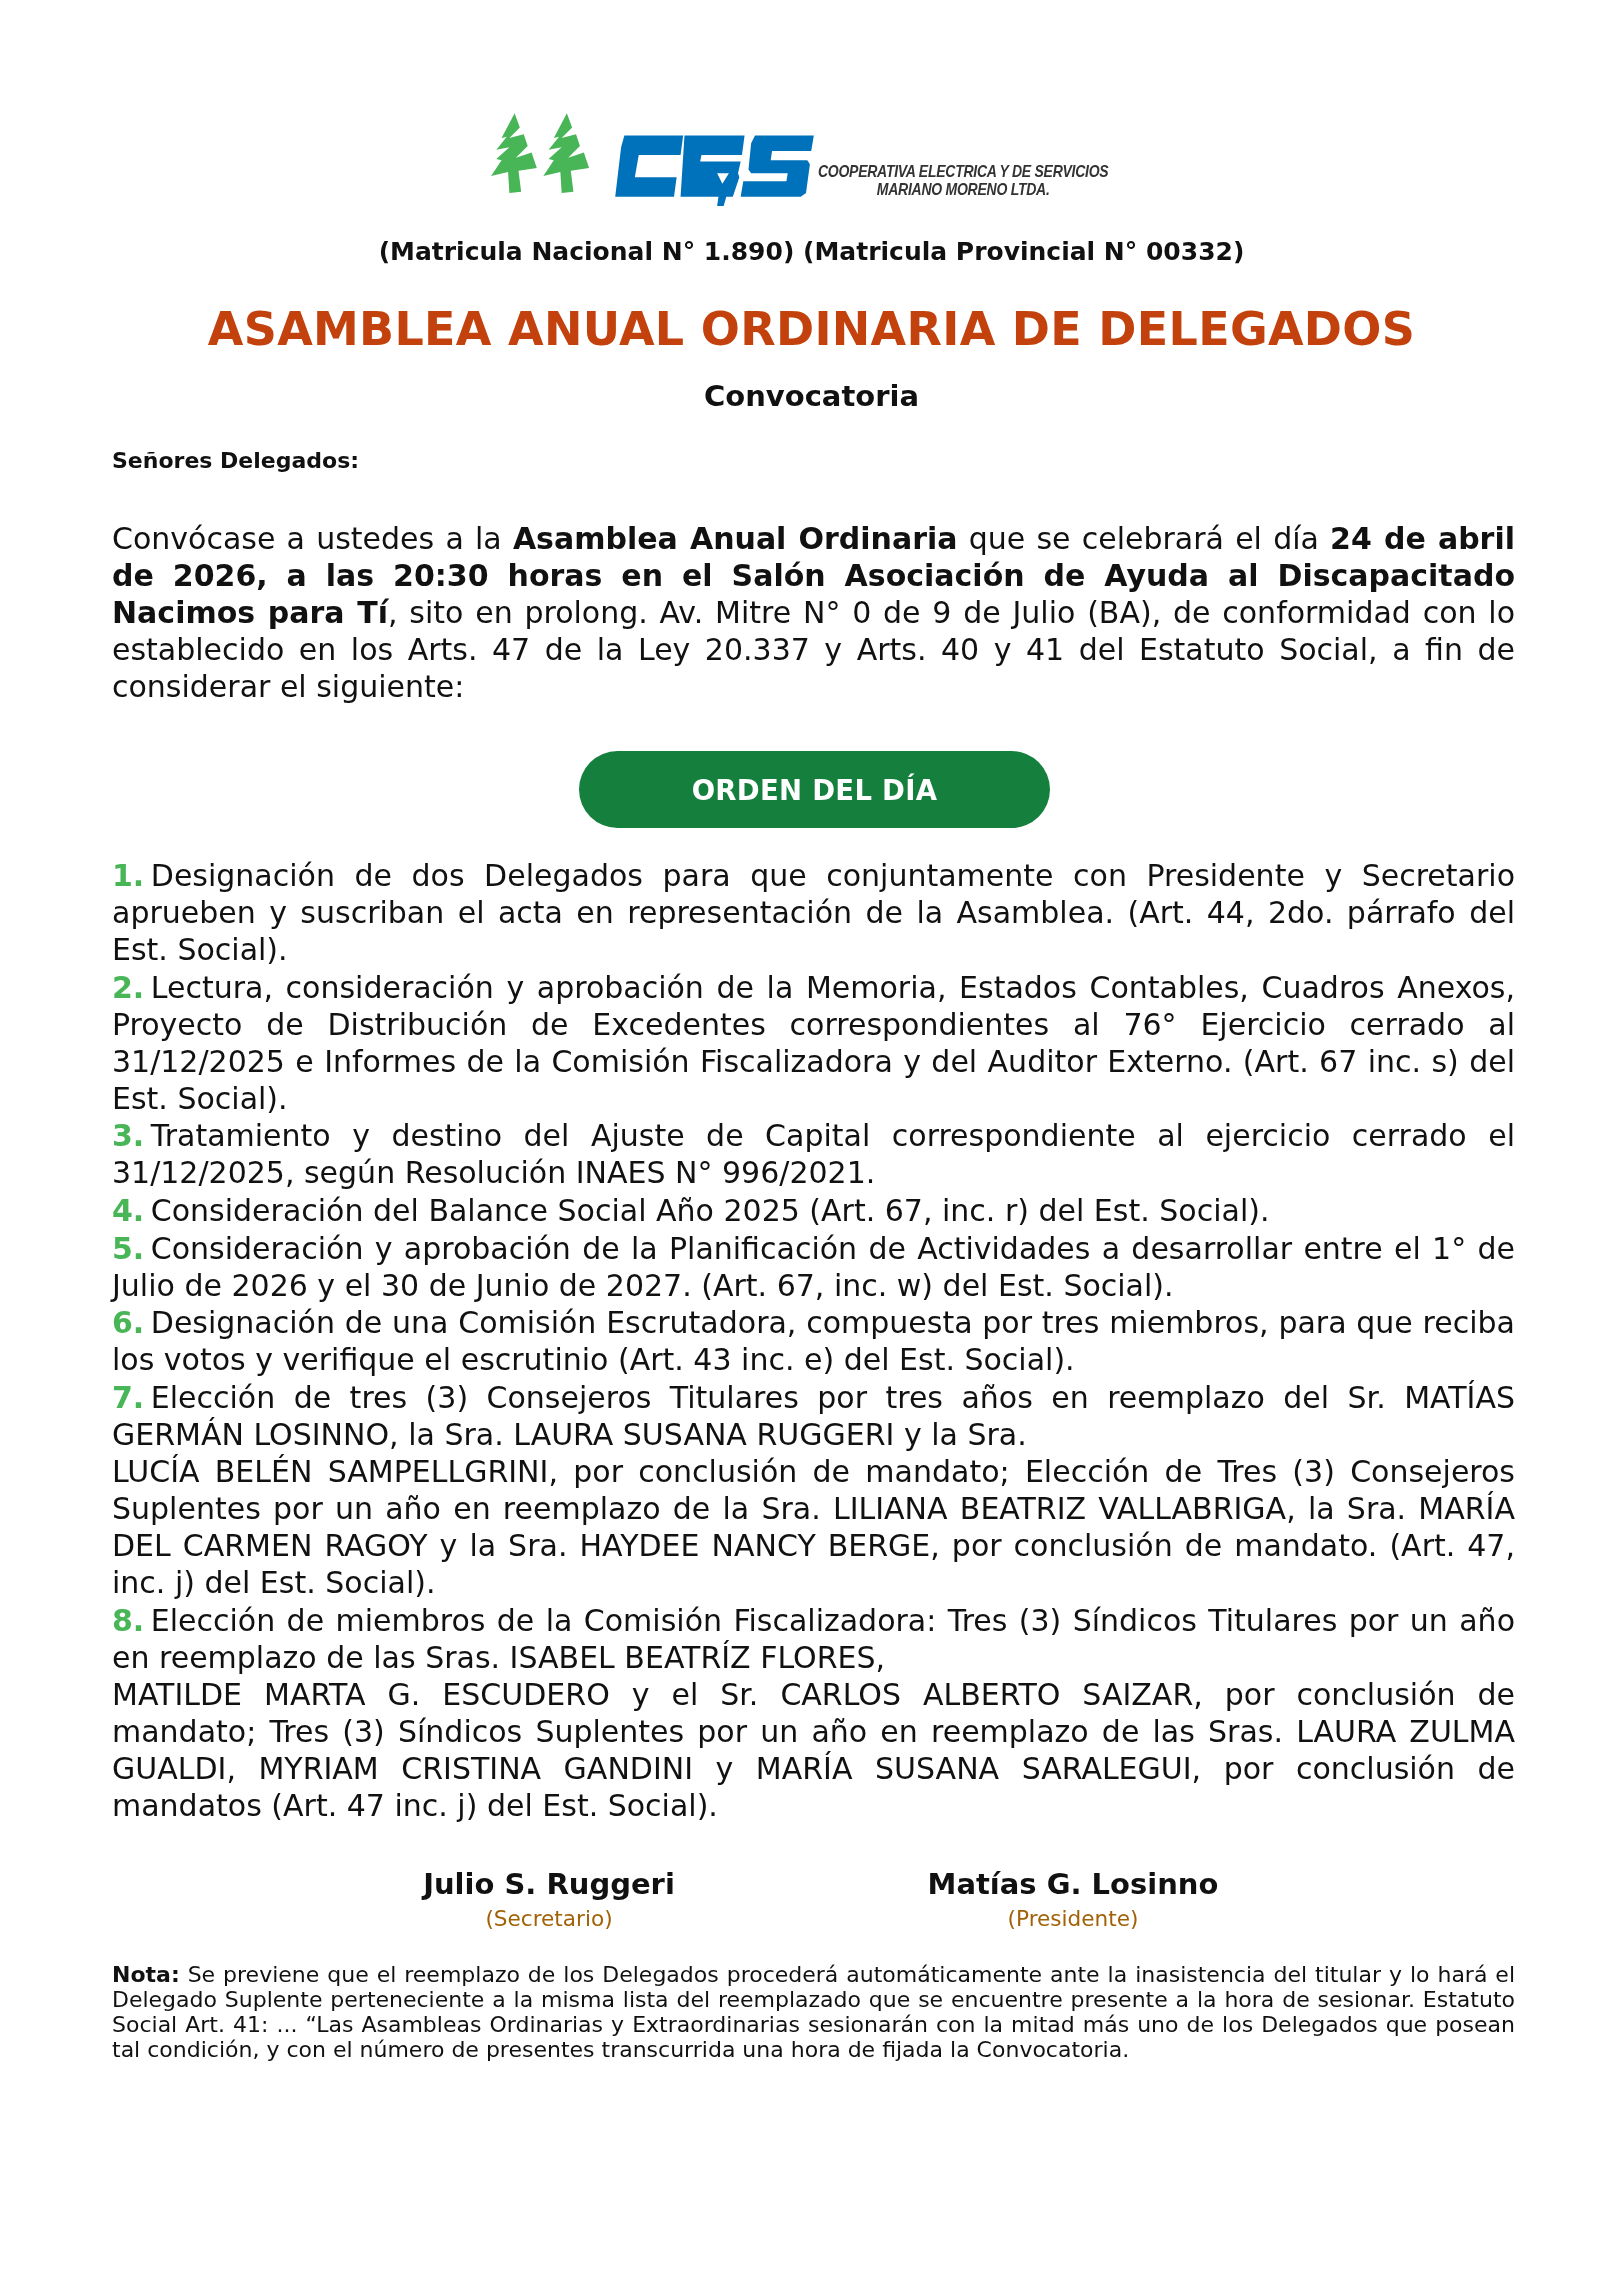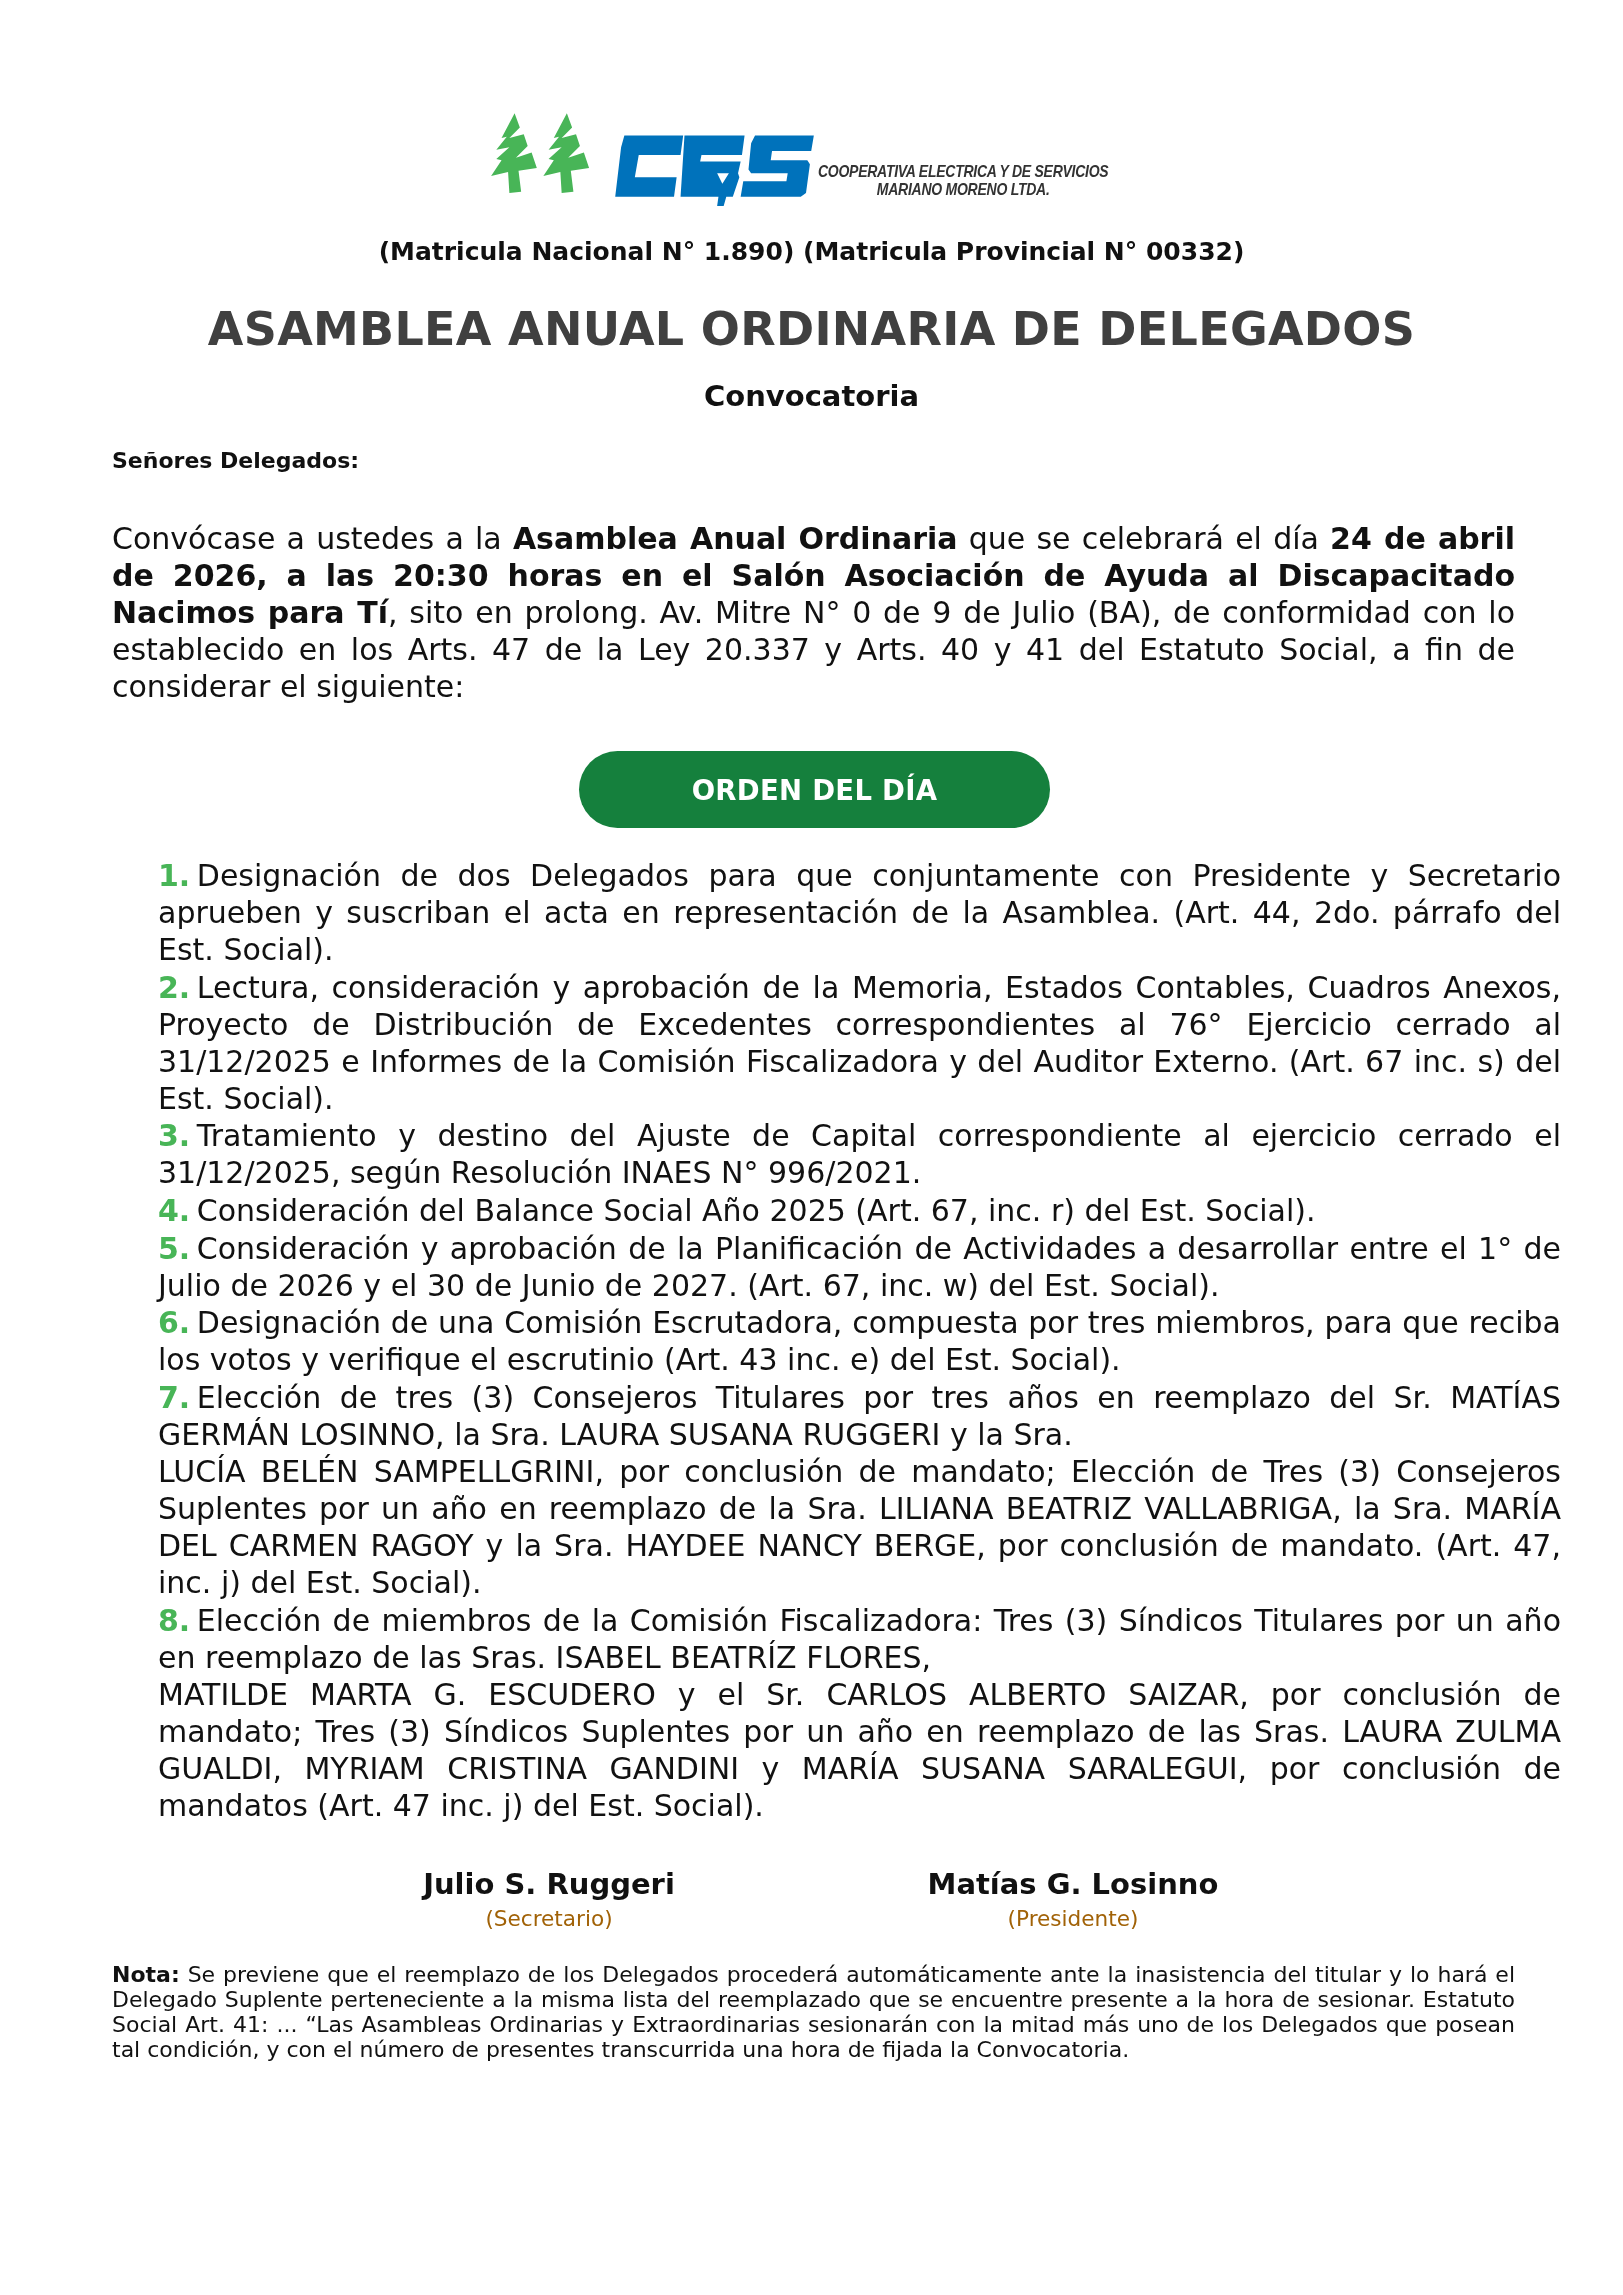--- a/index.html
+++ b/index.html
@@ -16,21 +16,21 @@
       font-family: "Liberation Sans", sans-serif; font-weight: bold; font-style: italic;
       font-size: 16.3px; line-height: 18.3px; color: #333333; text-align: center;
       transform: scaleX(0.86); transform-origin: left top; letter-spacing: -0.3px;
     }
     .matricula {
       position: absolute; left: 0; width: 1623px; top: 237px; text-align: center;
       font-size: 25px; font-weight: 600; color: #111;
     }
     .main-title {
       position: absolute; left: 0; width: 1623px; top: 302px; text-align: center;
-      font-size: 46px; font-weight: bold; color: #404040; letter-spacing: 0.3px;
+      font-size: 46px; font-weight: bold; color: #c2410c; letter-spacing: 0.3px;
     }
     .subtitle {
       position: absolute; left: 0; width: 1623px; top: 379px; text-align: center;
       font-size: 29px; font-weight: bold; color: #111;
     }
     .salutation {
       position: absolute; left: 112px; top: 448px;
       font-size: 22px; font-weight: bold; color: #111;
     }
     .intro {
@@ -39,21 +39,21 @@
     }
     .intro b { font-weight: bold; }
     .orden-pill {
       position: absolute; left: 579px; top: 751px; width: 471px; height: 77px;
       background: #15803d; border-radius: 39px;
       display: flex; align-items: center; justify-content: center;
       color: #ffffff; font-size: 27.5px; font-weight: bold; letter-spacing: 0.3px;
     }
     .agenda {
       position: absolute; left: 112px; top: 857px; width: 1403px;
-      font-size: 30px; line-height: 37px; text-align: justify; color: #111; margin-left: 46px;
+      font-size: 30px; line-height: 37px; text-align: justify; color: #111;
     }
     .agenda-item { margin: 0 0 0.7px 0; }
     .agenda-item .num { color: #48b557; font-weight: bold; margin-right: 6.5px; }
     .agenda-item .line { display: block; }
     .sign-block {
       position: absolute; top: 1865px; width: 458px; text-align: center;
     }
     .sign-name { font-size: 29px; font-weight: bold; color: #111; line-height: 39px; }
     .sign-role { font-size: 21.6px; color: #a16207; line-height: 29px; }
     .nota {

